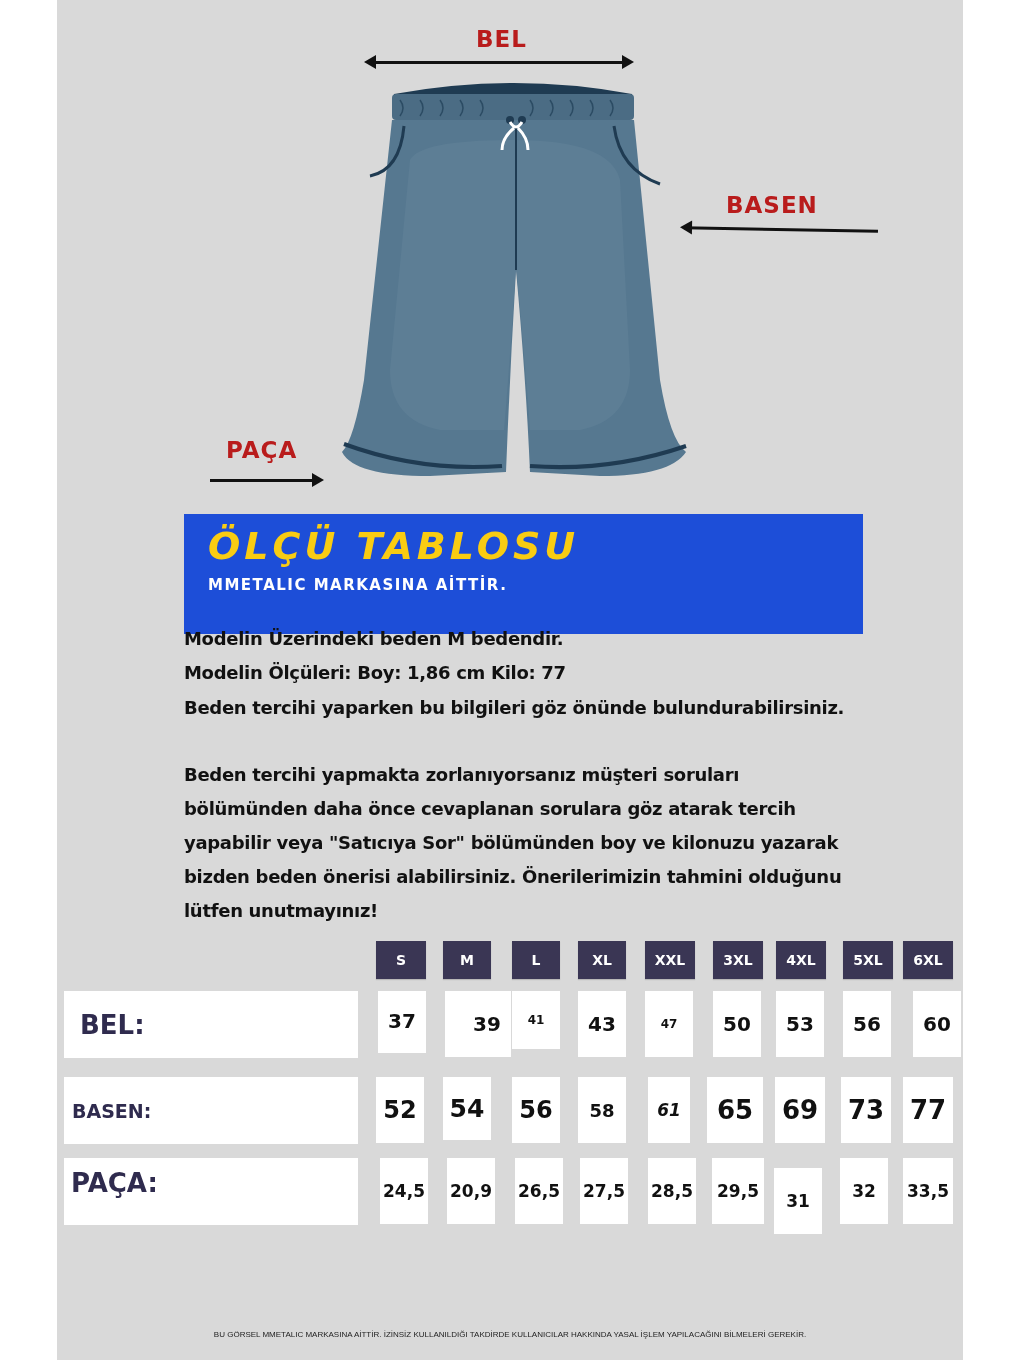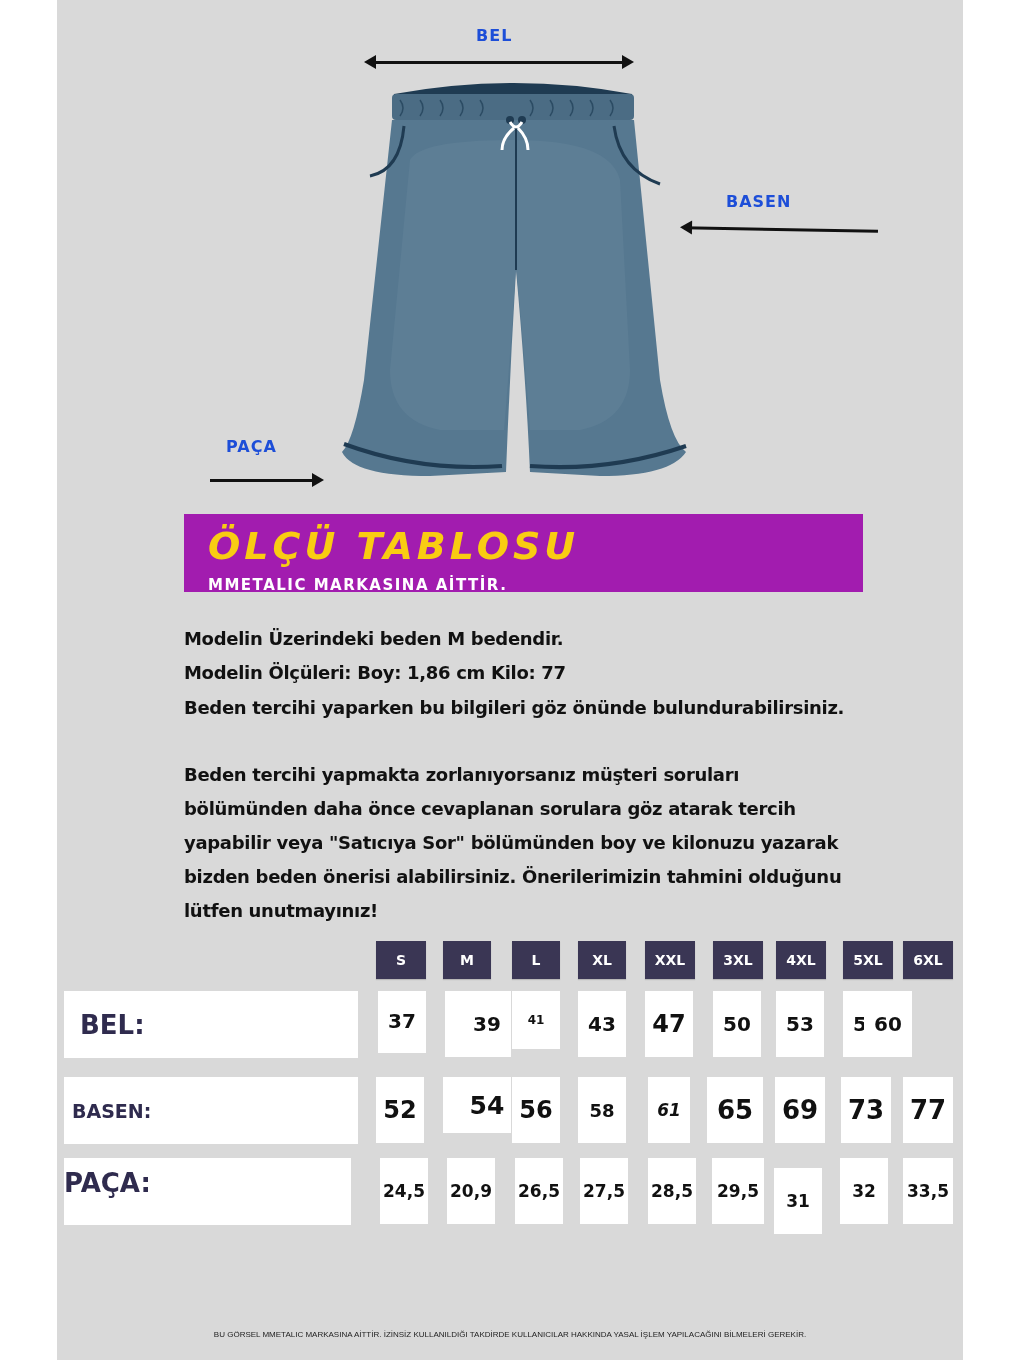--- a/index.html
+++ b/index.html
@@ -5,33 +5,33 @@
     html, body { margin: 0; padding: 0; }
     body {
       width: 1020px; height: 1360px; background: #ffffff; position: relative; overflow: hidden;
       font-family: "DejaVu Sans", sans-serif;
     }
     .panel {
       position: absolute; left: 57px; top: 0; width: 906px; height: 1360px; background: #d9d9d9;
     }
     .abs { position: absolute; }
     .dim-label {
-      position: absolute; color: #1d4ed8; font-weight: bold; font-size: 16px; letter-spacing: 1px;
+      position: absolute; color: #b91c1c; font-weight: bold; font-size: 23px; letter-spacing: 1px;
       font-family: "DejaVu Sans", sans-serif;
     }
     .arrow { position: absolute; height: 3px; background: #111; }
     .arrow .head-r, .arrow .head-l {
       position: absolute; top: -6px; width: 0; height: 0;
       border-top: 7px solid transparent; border-bottom: 7px solid transparent;
     }
     .arrow .head-r { right: -4px; border-left: 12px solid #111; }
     .arrow .head-l { left: -4px; border-right: 12px solid #111; }
 
     .banner {
-      position: absolute; left: 184px; top: 514px; width: 679px; height: 78px; background: #a21caf;
+      position: absolute; left: 184px; top: 514px; width: 679px; height: 120px; background: #1d4ed8;
     }
     .banner-title {
       position: absolute; left: 24px; top: 10px; color: #f9cc12; font-size: 38px; font-weight: bold;
       font-style: italic; letter-spacing: 4px; font-family: "DejaVu Sans", sans-serif;
     }
     .banner-sub {
       position: absolute; left: 24px; top: 62px; color: #ffffff; font-size: 15px; font-weight: bold;
       letter-spacing: 1.5px;
     }
     .info {
@@ -119,34 +119,34 @@
 <div class="size-head" style="left:512px; width:48px;">L</div>
 <div class="size-head" style="left:578px; width:48px;">XL</div>
 <div class="size-head" style="left:645px; width:50px;">XXL</div>
 <div class="size-head" style="left:713px; width:50px;">3XL</div>
 <div class="size-head" style="left:776px; width:50px;">4XL</div>
 <div class="size-head" style="left:843px; width:50px;">5XL</div>
 <div class="size-head" style="left:903px; width:50px;">6XL</div>
 
 <div class="row-label" style="top:991px; height:67px; font-size:26px; padding-left:16px; width:278px;">BEL:</div>
 <div class="row-label" style="top:1077px; height:67px; font-size:19px; padding-left:8px; width:286px;">BASEN:</div>
-<div class="row-label" style="top:1158px; height:67px; font-size:26px; width:287px; align-items:flex-start; padding-top:10px; height:57px;">PAÇA:</div>
+<div class="row-label" style="top:1158px; height:67px; font-size:26px; padding-left:7px; width:287px; align-items:flex-start; padding-top:10px; height:57px;">PAÇA:</div>
 
 <div class="cell" style="left:378px; top:991px; width:48px; height:66px; font-size:20px; align-items:flex-start; padding-top:18px; height:44px;">37</div>
 <div class="cell" style="left:445px; top:991px; width:48px; height:66px; font-size:20px;padding-left:18px;">39</div>
 <div class="cell" style="left:512px; top:991px; width:48px; height:58px; font-size:12px;">41</div>
 <div class="cell" style="left:578px; top:991px; width:48px; height:66px; font-size:20px;">43</div>
-<div class="cell" style="left:645px; top:991px; width:48px; height:66px; font-size:24px;">47</div>
+<div class="cell" style="left:645px; top:991px; width:48px; height:66px; font-size:12px;">47</div>
 <div class="cell" style="left:713px; top:991px; width:48px; height:66px; font-size:20px;">50</div>
 <div class="cell" style="left:776px; top:991px; width:48px; height:66px; font-size:20px;">53</div>
 <div class="cell" style="left:843px; top:991px; width:48px; height:66px; font-size:20px;">56</div>
-<div class="cell" style="left:864px; top:991px; width:48px; height:66px; font-size:20px;">60</div>
+<div class="cell" style="left:913px; top:991px; width:48px; height:66px; font-size:20px;">60</div>
 
 <div class="cell" style="left:376px; top:1077px; width:48px; height:66px; font-size:24px;">52</div>
-<div class="cell" style="left:443px; top:1077px; width:48px; height:56px; font-size:25px;padding-left:20px;">54</div>
+<div class="cell" style="left:443px; top:1077px; width:48px; height:63px; font-size:25px;">54</div>
 <div class="cell" style="left:512px; top:1077px; width:48px; height:66px; font-size:24px;">56</div>
 <div class="cell" style="left:578px; top:1077px; width:48px; height:66px; font-size:18px;">58</div>
 <div class="cell" style="left:648px; top:1077px; width:42px; height:66px; font-size:17px;font-style:italic;">61</div>
 <div class="cell" style="left:707px; top:1077px; width:56px; height:66px; font-size:26px;">65</div>
 <div class="cell" style="left:775px; top:1077px; width:50px; height:66px; font-size:26px;">69</div>
 <div class="cell" style="left:841px; top:1077px; width:50px; height:66px; font-size:26px;">73</div>
 <div class="cell" style="left:903px; top:1077px; width:50px; height:66px; font-size:26px;">77</div>
 
 <div class="cell" style="left:380px; top:1158px; width:48px; height:66px; font-size:17px;">24,5</div>
 <div class="cell" style="left:447px; top:1158px; width:48px; height:66px; font-size:17px;">20,9</div>

